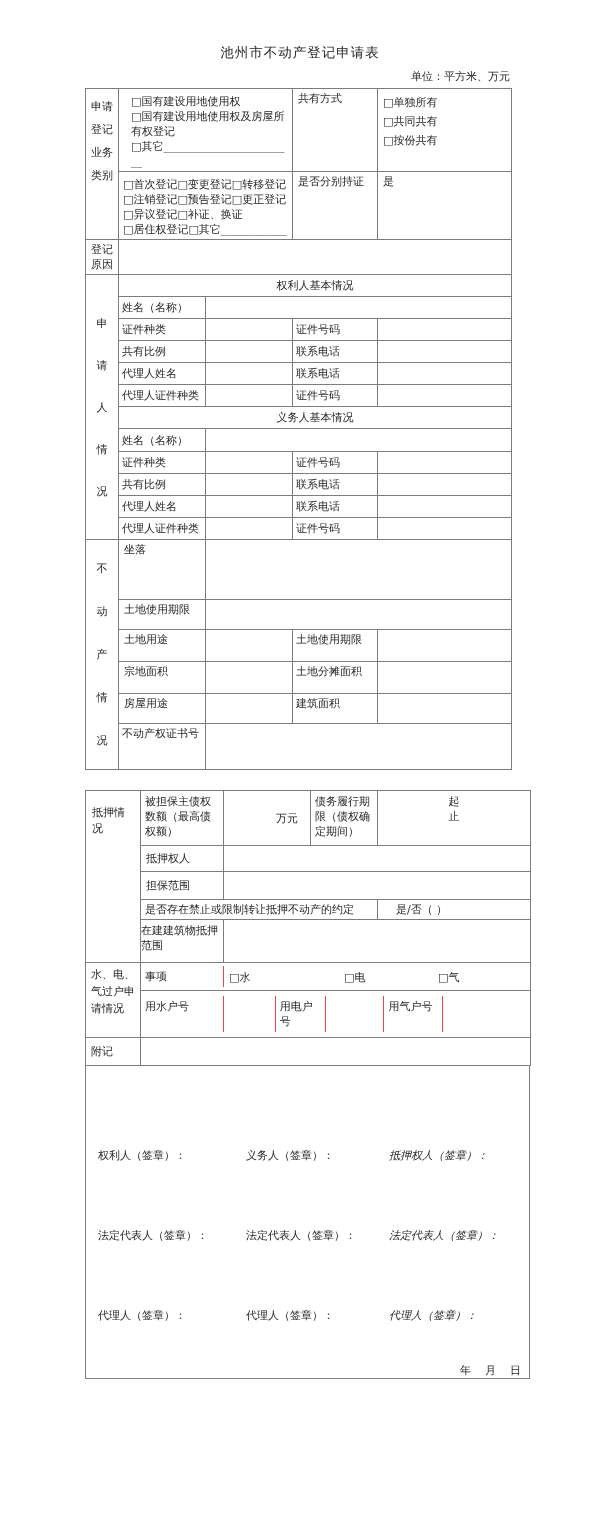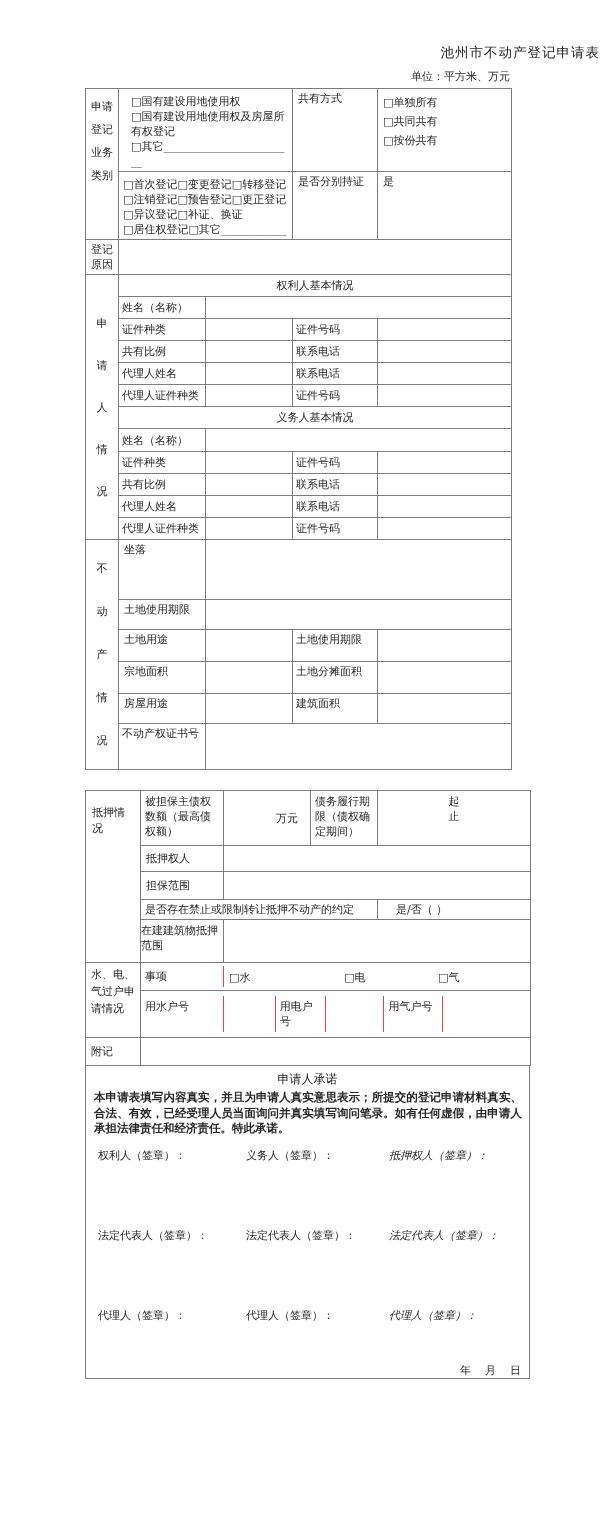--- a/index.html
+++ b/index.html
@@ -1,20 +1,20 @@
 <!DOCTYPE html>
 <html><head>
 <meta charset="utf-8">
 <style>
   html,body{margin:0;padding:0;background:#ffffff;}
   .page{
     width:600px;height:1524px;background:#fff;position:relative;overflow:hidden;
     font-family:"DejaVu Serif","Liberation Serif",serif;color:#262626;
   }
-  .doc-title{margin-top:44px;text-align:right;font-size:13.5px;letter-spacing:1px;}
+  .doc-title{margin-top:44px;text-align:center;font-size:13.5px;letter-spacing:1px;}
   .unit-note{margin:7px 90px 4px 0;text-align:right;font-size:11px;}
   table{border-collapse:collapse;table-layout:fixed;margin-left:85px;}
   td{border:1px solid #7d7d7d;font-size:11px;padding:2px 5px;vertical-align:middle;
      line-height:15px;overflow:hidden;word-break:break-all;}
   .t1{width:426px;}
   .t2{width:445px;margin-top:20px;}
   .rev{width:445px;margin-top:-1px;}
   .top{vertical-align:top;}
   .ctr{text-align:center;}
   .side-top{vertical-align:top;text-align:center;padding:6px 1px 2px 1px;line-height:23px;}
@@ -268,22 +268,20 @@
       </td>
     </tr>
     <tr style="height:28px">
       <td>附记</td>
       <td colspan="4"></td>
     </tr>
   </tbody>
     </table>
 
   <div class="commit">
-    <div class="c-title">申请人承诺</div>
-    <div class="c-body">本申请表填写内容真实，并且为申请人真实意思表示；所提交的登记申请材料真实、合法、有效，已经受理人员当面询问并真实填写询问笔录。如有任何虚假，由申请人承担法律责任和经济责任。特此承诺。</div>
     <span class="c-sig r1 cA">权利人（签章）：</span>
     <span class="c-sig r1 cB">义务人（签章）：</span>
     <span class="c-sig r1 cC">抵押权人（签章）：</span>
     <span class="c-sig r2 cA">法定代表人（签章）：</span>
     <span class="c-sig r2 cB">法定代表人（签章）：</span>
     <span class="c-sig r2 cC">法定代表人（签章）：</span>
     <span class="c-sig r3 cA">代理人（签章）：</span>
     <span class="c-sig r3 cB">代理人（签章）：</span>
     <span class="c-sig r3 cC">代理人（签章）：</span>
     <span class="c-date">年    月    日</span>

